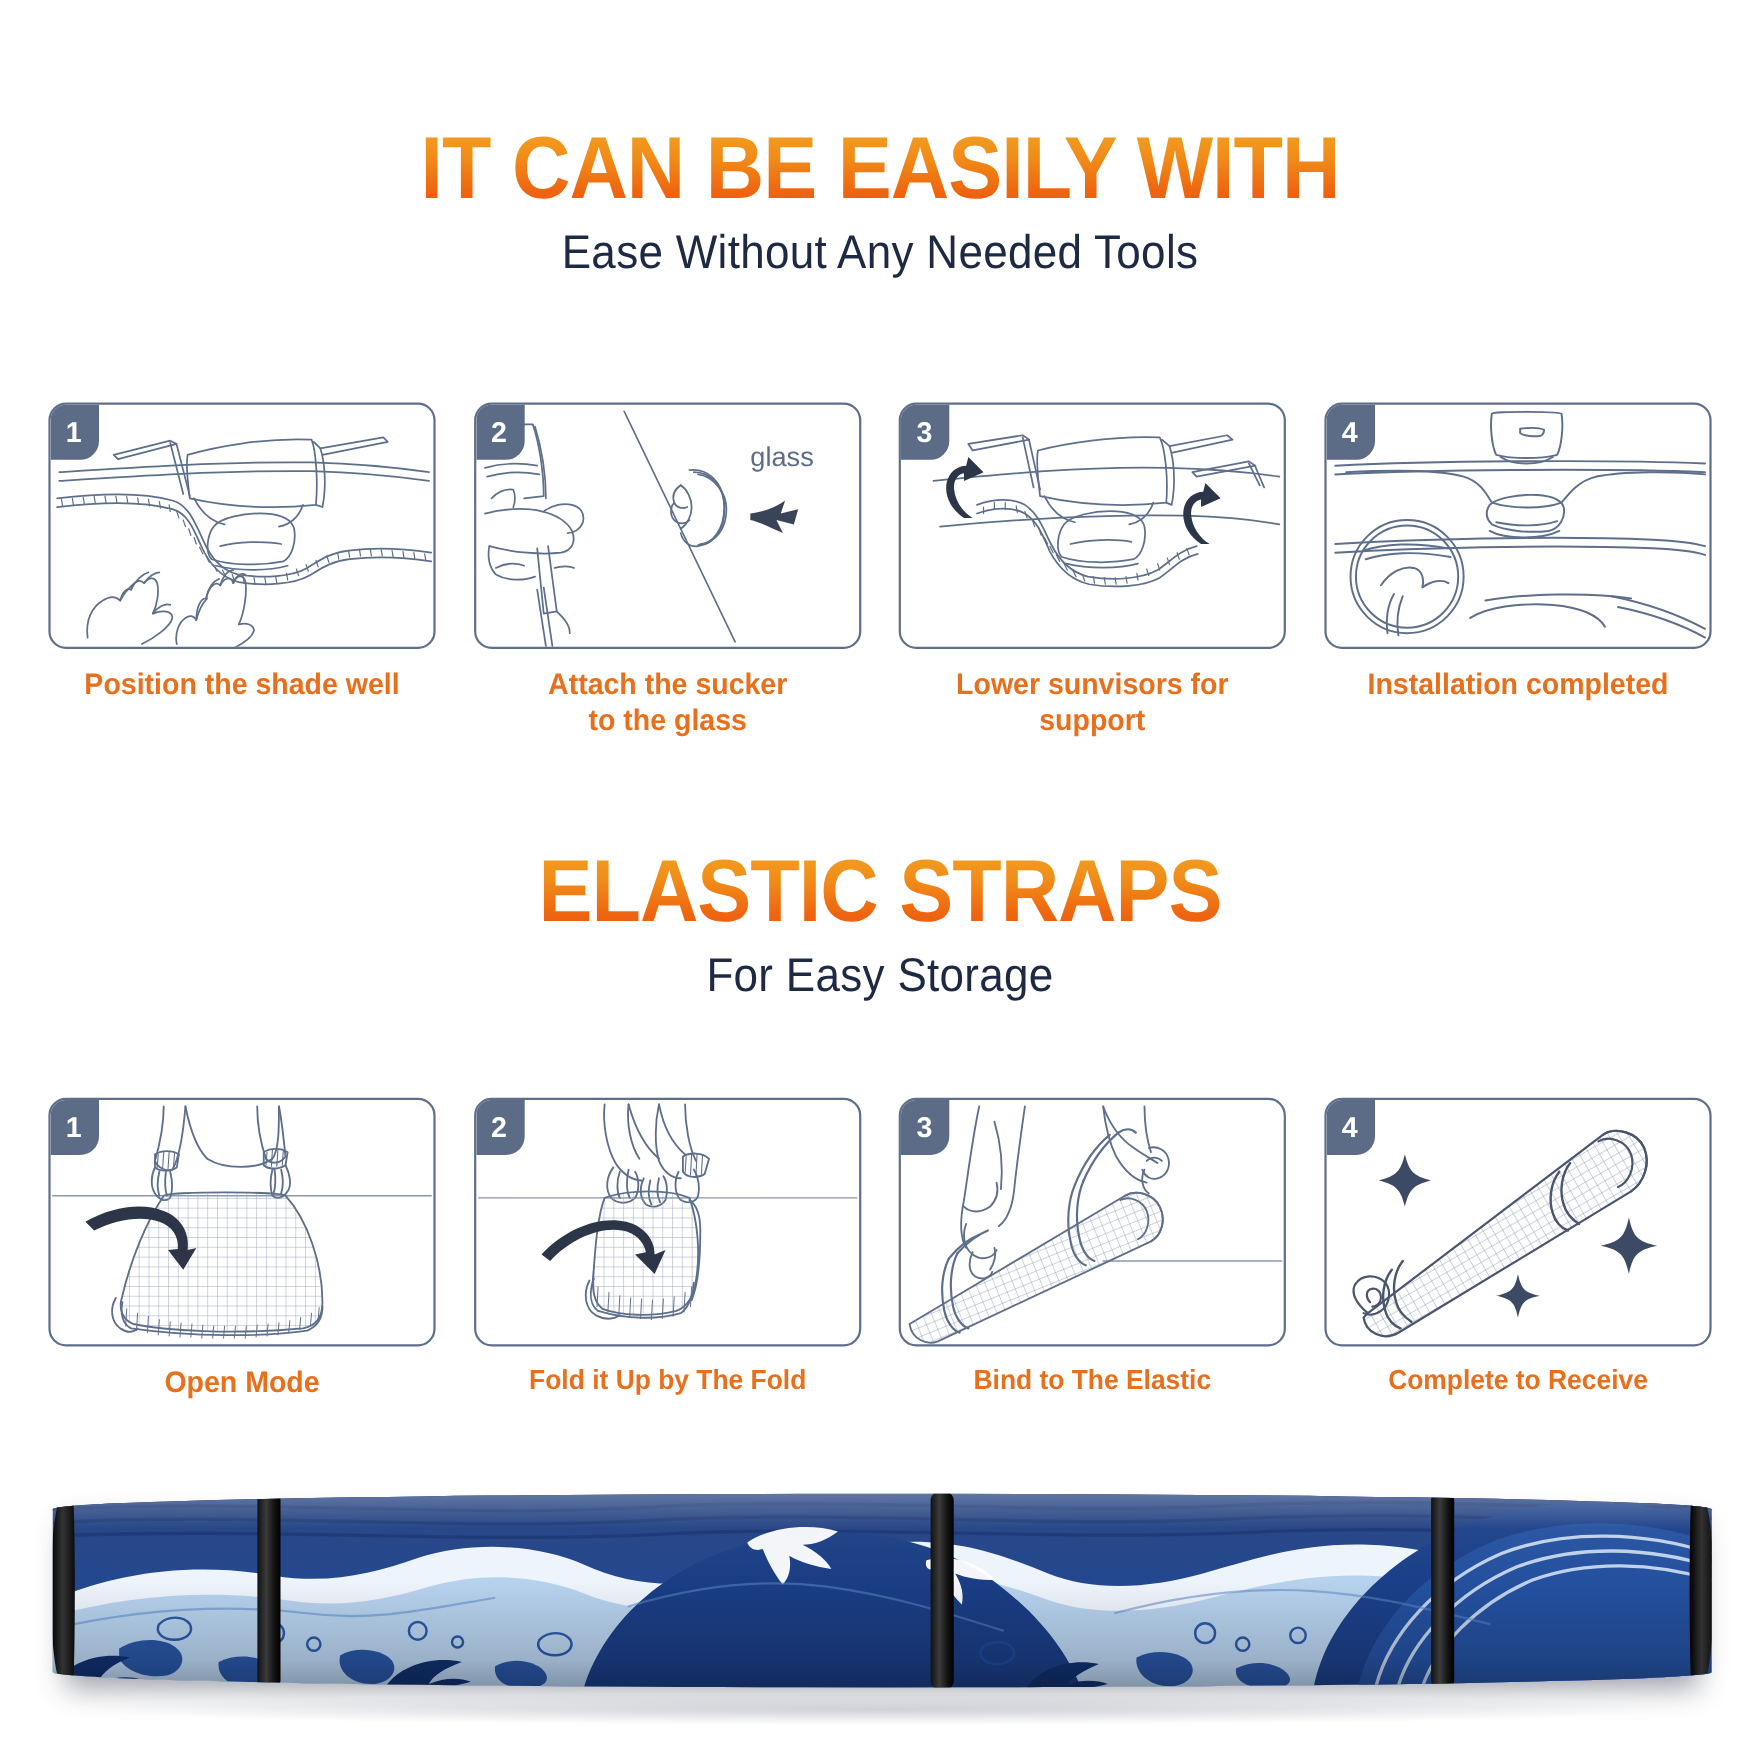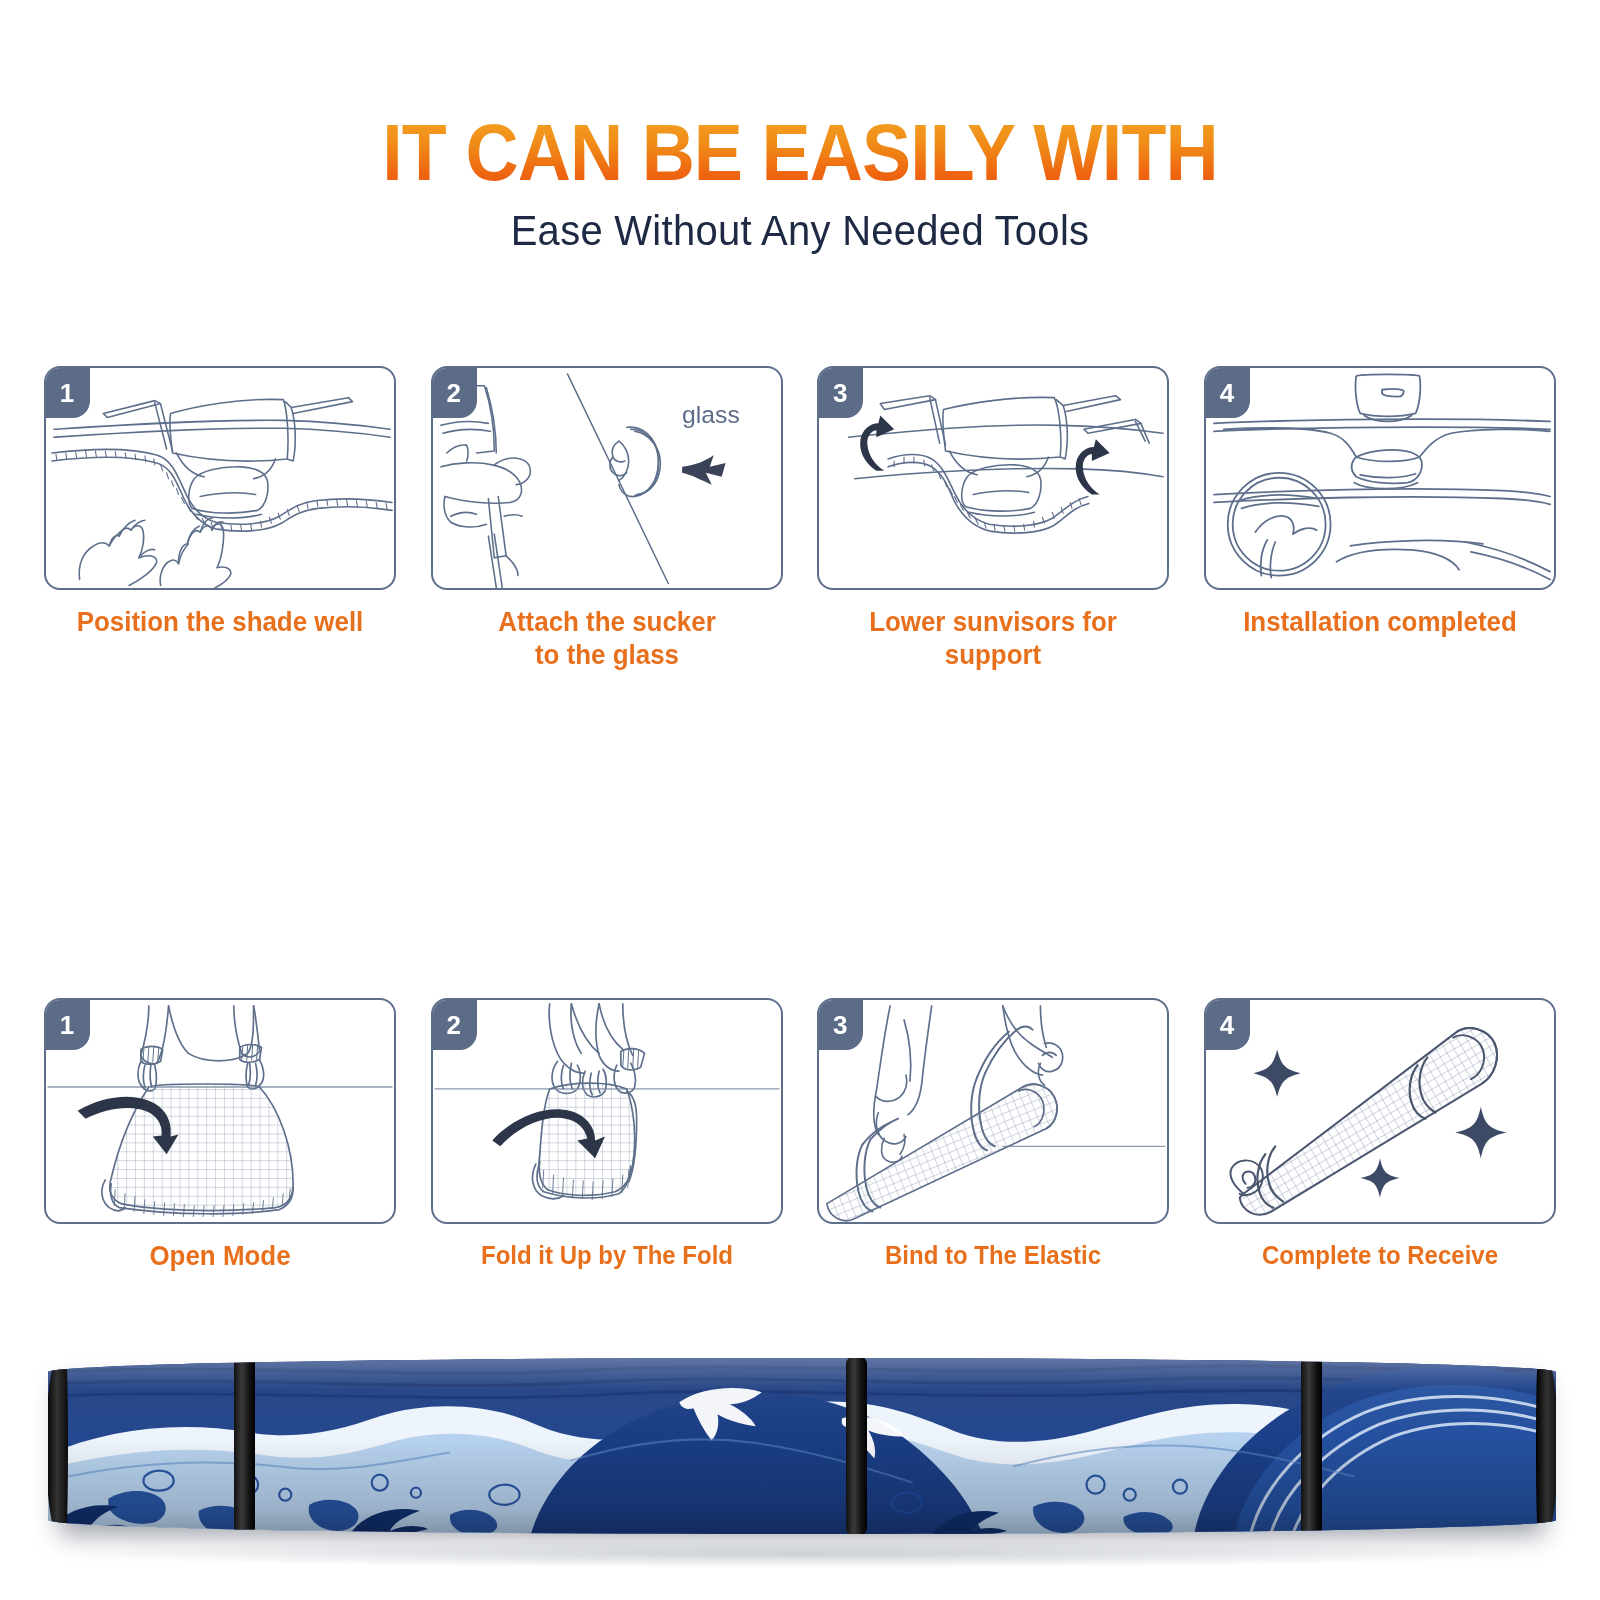--- a/index.html
+++ b/index.html
@@ -301,20 +301,24 @@
             <path d="M132 196 C148 186 176 182 208 184 C234 186 250 194 256 204"></path>
             <path d="M262 176 C292 182 322 192 348 206"></path>
             <path d="M268 186 C298 192 326 202 348 214"></path>
           </g>
         </svg>
       </div>
       <div class="caption">Installation completed</div>
     </div>
   </div>
 
+  <div class="section-head" style="position:absolute;left:0;right:0;top:735px;">
+    <div class="big-title">ELASTIC STRAPS</div>
+    <div class="sub-title">For Easy Storage</div>
+  </div>
 
   <div class="steps" style="position:absolute;left:0;right:0;top:962px;">
 
     <div class="step">
       <div class="panel short">
         <div class="badge">1</div>
         <svg class="art" viewBox="0 0 352 226" preserveAspectRatio="none">
           <defs>
             <pattern id="mesh1" width="9" height="9" patternUnits="userSpaceOnUse">
               <path d="M9 0 L0 0 0 9" fill="none" stroke="#9aa6bb" stroke-width="0.9"></path>

